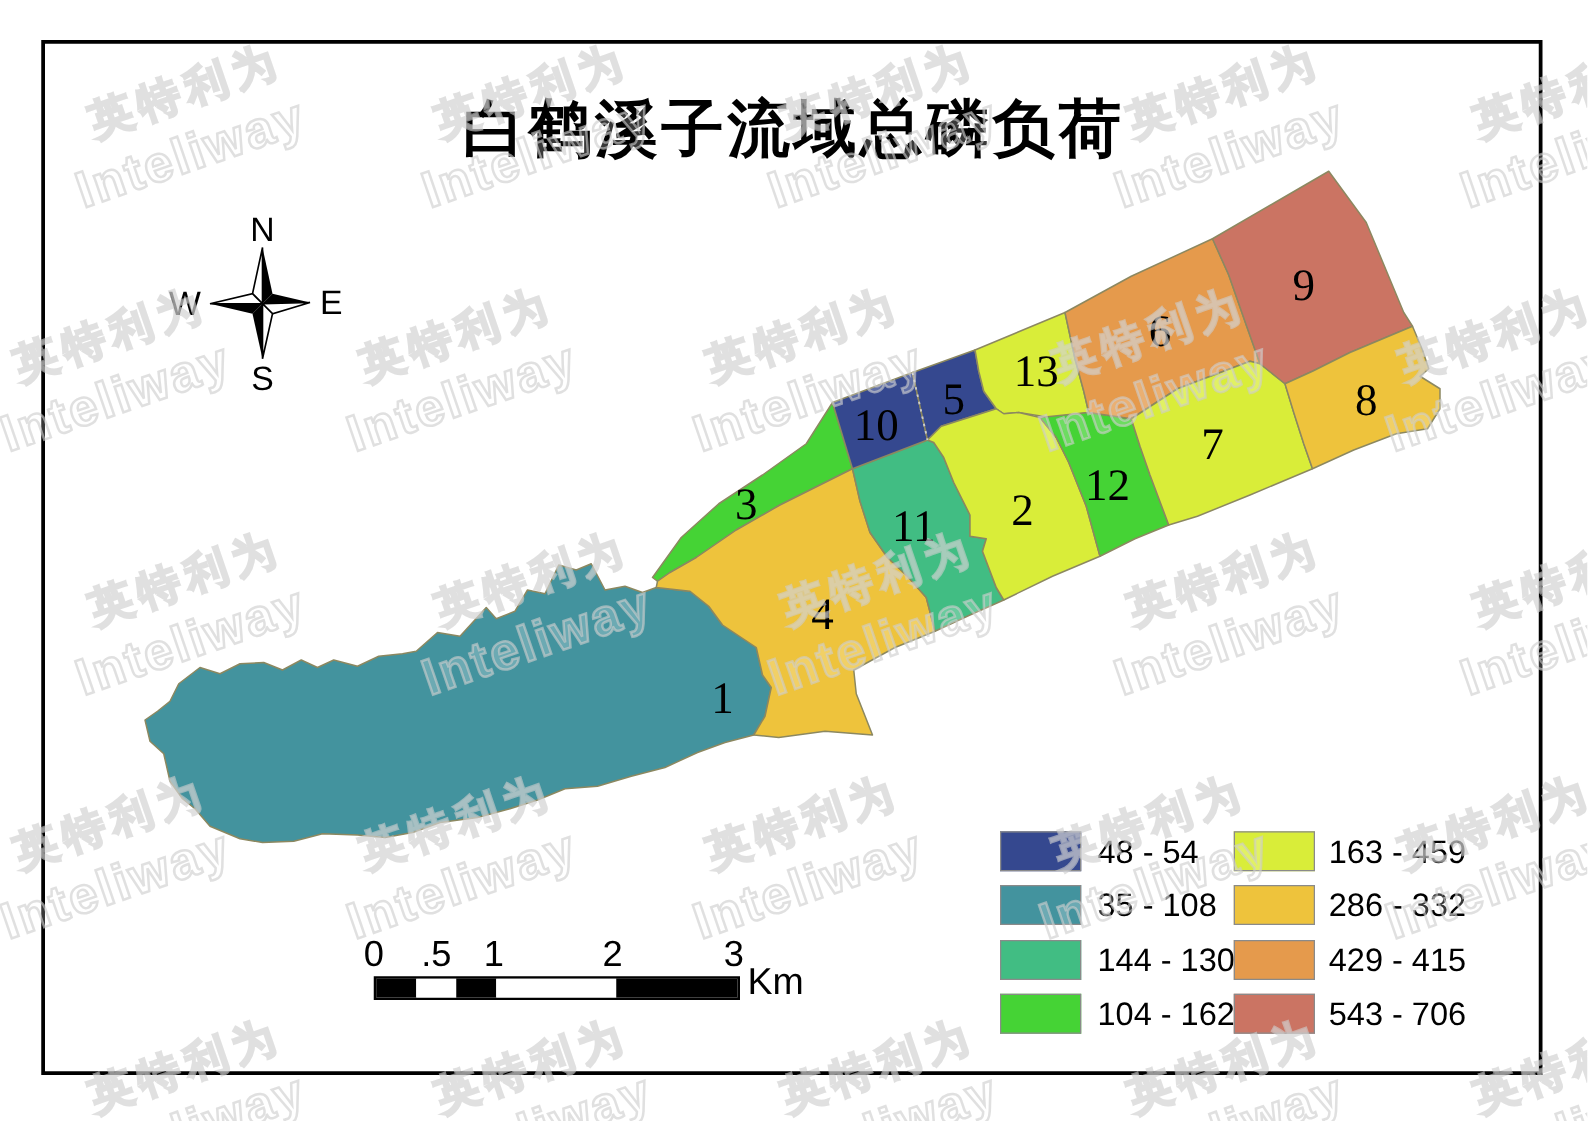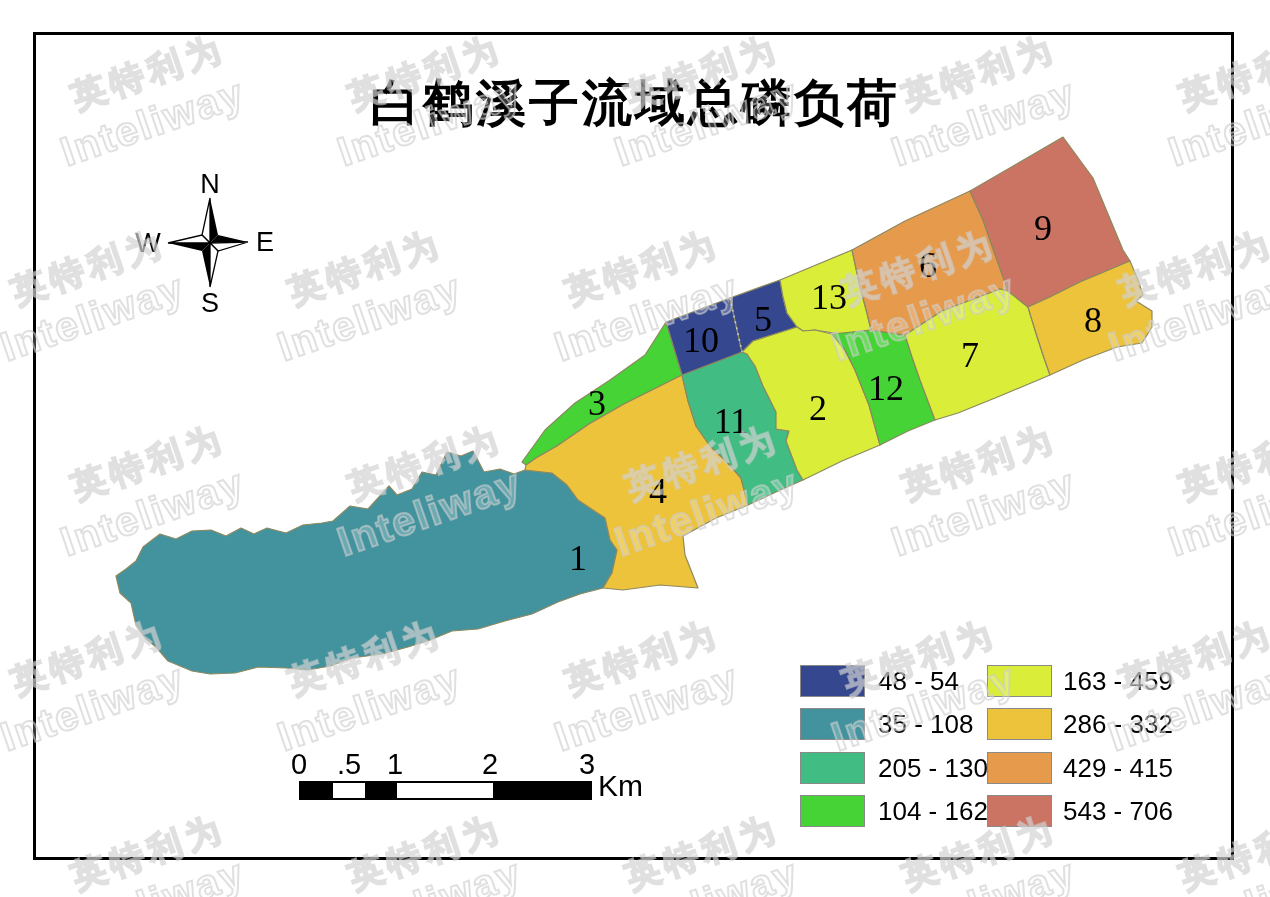--- a/index.html
+++ b/index.html
@@ -125,21 +125,21 @@
       <text class="compass-letter" x="265" y="251">E</text>
     </g>
   </svg>
 
   <div id="legend-items">
       <div class="legend-swatch" style="left: 800px; top: 665px; background: rgb(53, 72, 143);"></div>
       <div class="legend-label" style="left: 878px; top: 665px;">48 - 54</div>
       <div class="legend-swatch" style="left: 800px; top: 708px; background: rgb(67, 147, 158);"></div>
       <div class="legend-label" style="left: 878px; top: 708px;">35 - 108</div>
       <div class="legend-swatch" style="left: 800px; top: 752px; background: rgb(65, 189, 131);"></div>
-      <div class="legend-label" style="left: 878px; top: 752px;">205 - 130</div>
+      <div class="legend-label" style="left: 878px; top: 752px;">144 - 130</div>
       <div class="legend-swatch" style="left: 800px; top: 795px; background: rgb(69, 211, 53);"></div>
       <div class="legend-label" style="left: 878px; top: 795px;">104 - 162</div>
       <div class="legend-swatch" style="left: 987px; top: 665px; background: rgb(217, 237, 57);"></div>
       <div class="legend-label" style="left: 1063px; top: 665px;">163 - 459</div>
       <div class="legend-swatch" style="left: 987px; top: 708px; background: rgb(238, 195, 60);"></div>
       <div class="legend-label" style="left: 1063px; top: 708px;">286 - 332</div>
       <div class="legend-swatch" style="left: 987px; top: 752px; background: rgb(229, 154, 76);"></div>
       <div class="legend-label" style="left: 1063px; top: 752px;">429 - 415</div>
       <div class="legend-swatch" style="left: 987px; top: 795px; background: rgb(203, 116, 99);"></div>
       <div class="legend-label" style="left: 1063px; top: 795px;">543 - 706</div>

